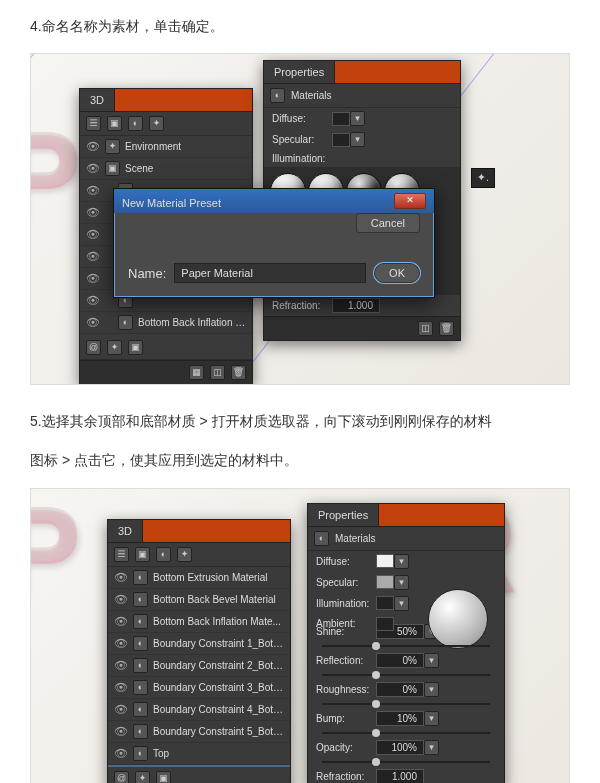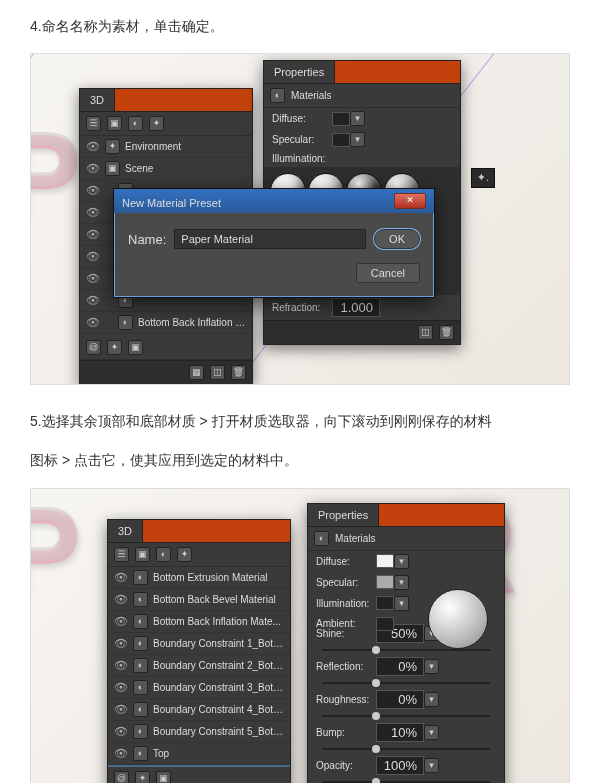--- a/index.html
+++ b/index.html
@@ -20,21 +20,21 @@
   .layer-name{white-space:nowrap;overflow:hidden;text-overflow:ellipsis;flex:1;font-size:10px}
   .pbottom{display:flex;justify-content:flex-end;gap:6px;padding:4px 6px;background:#2e2e2e;border-top:1px solid #222}
   .swatches{display:grid;grid-template-columns:repeat(4,34px);gap:4px;padding:6px;background:#2e2e2e}
   .sw{width:34px;height:34px;border-radius:50%;border:1px solid #111;box-shadow:inset 4px 6px 8px rgba(255,255,255,.4),inset -4px -6px 10px rgba(0,0,0,.6)}
   .prop-row{display:flex;align-items:center;padding:3px 8px;gap:0;font-size:10px}
   .prop-row .lbl{width:60px}
   .chip{width:16px;height:12px;background:#222;border:1px solid #555}
   .thumb{width:58px;height:58px;border-radius:50%;background:radial-gradient(circle at 35% 30%,#fff,#bbb 60%,#888);border:1px solid #222;position:absolute;right:16px;top:38px}
   .slider{flex:1;height:2px;background:#222;position:relative;margin:0 6px}
   .slider:before{content:"";position:absolute;width:8px;height:8px;background:#ccc;border-radius:50%;top:-3px;left:30%}
-  .valbox{background:#222;border:1px solid #555;padding:1px 6px;font-size:13px;min-width:34px;text-align:right}
+  .valbox{background:#222;border:1px solid #555;padding:1px 6px;font-size:10px;min-width:34px;text-align:right}
   .dialog{position:absolute;background:#4a4a4a;border:1px solid #111;box-shadow:0 0 0 1px #6aa0e0 inset,0 6px 20px rgba(0,0,0,.6);color:#ddd}
   .dialog .dt{background:linear-gradient(#3470c0,#2a5a9a);padding:4px 8px;font-size:11px;display:flex;justify-content:space-between;align-items:flex-end}
   .xbtn{width:30px;height:14px;background:linear-gradient(#e07060,#b03020);border:1px solid #703020;border-radius:2px;color:#fff;font-size:9px;text-align:center;line-height:13px}
   .dcontent{padding:16px 14px 14px;display:flex;gap:8px;align-items:center}
   .dcontent input{flex:1;background:#333;border:1px solid #222;color:#ddd;padding:3px 6px;font-size:11px}
   .dbtn{background:#555;border:1px solid #333;color:#ddd;padding:3px 14px;font-size:11px;border-radius:10px;box-shadow:0 0 0 1px #7ab0f0}
   .dbtn.cancel{box-shadow:none;border-radius:3px}
   .gear-pop{position:absolute;width:22px;height:18px;background:#2a2a2a;border:1px solid #111;color:#ccc;text-align:center;font-size:11px;line-height:17px}
   .watermark{position:absolute;right:6px;bottom:2px;font-size:22px;font-weight:bold;font-style:italic}
   .watermark .ps{color:#3a8ddb}
@@ -169,27 +169,27 @@
     </div>
   </div>
 
   <div class="gear-pop" style="left:440px;top:114px">✦.</div>
 
   <div class="dialog" style="left:82px;top:134px;width:320px">
     <div class="dt">
       <span>New Material Preset</span>
       <span class="xbtn">✕</span>
     </div>
+    <div class="dcontent" style="justify-content:flex-end;padding-top:0">
+      <button class="dbtn cancel">Cancel</button>
+    </div>
     <div class="dcontent">
       <span>Name:</span>
       <input value="Paper Material" style="">
       <button class="dbtn">OK</button>
-    </div>
-    <div class="dcontent" style="justify-content:flex-end;padding-top:0">
-      <button class="dbtn cancel">Cancel</button>
     </div>
   </div>
 </div>
 
 <div class="instr">5.选择其余顶部和底部材质 &gt; 打开材质选取器，向下滚动到刚刚保存的材料</div>
 <div class="instr" style="padding-top:0">图标 &gt; 点击它，使其应用到选定的材料中。</div>
 
 <div class="stage stage2">
   <div class="grid-line" style="left:100px;top:-150px;transform:rotate(42deg)"></div>
   <div class="text3d" style="top:-10px">P&nbsp;&nbsp;&nbsp;&nbsp;&nbsp;&nbsp;&nbsp;&nbsp;&nbsp;&nbsp;&nbsp;&nbsp;&nbsp;R</div>

